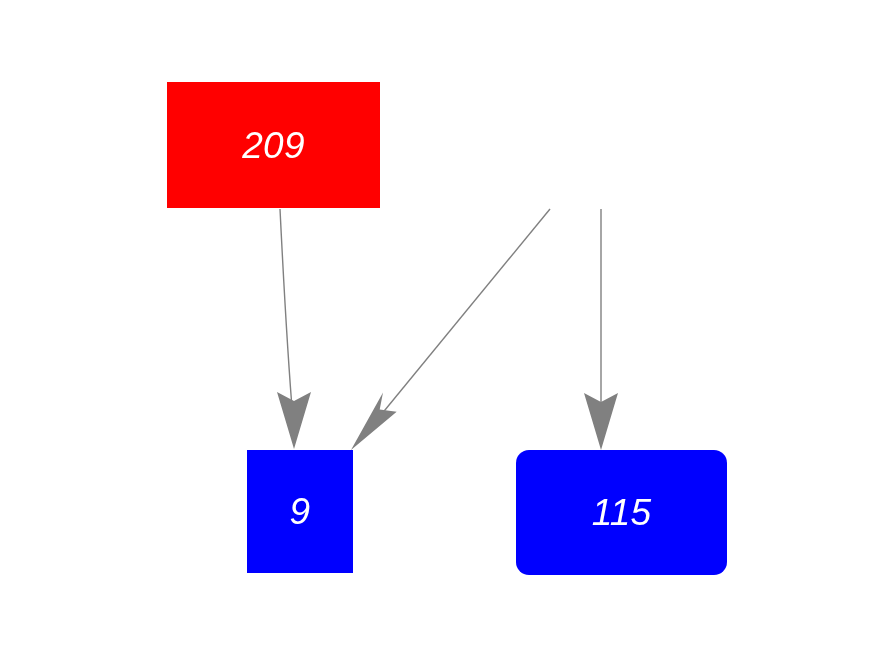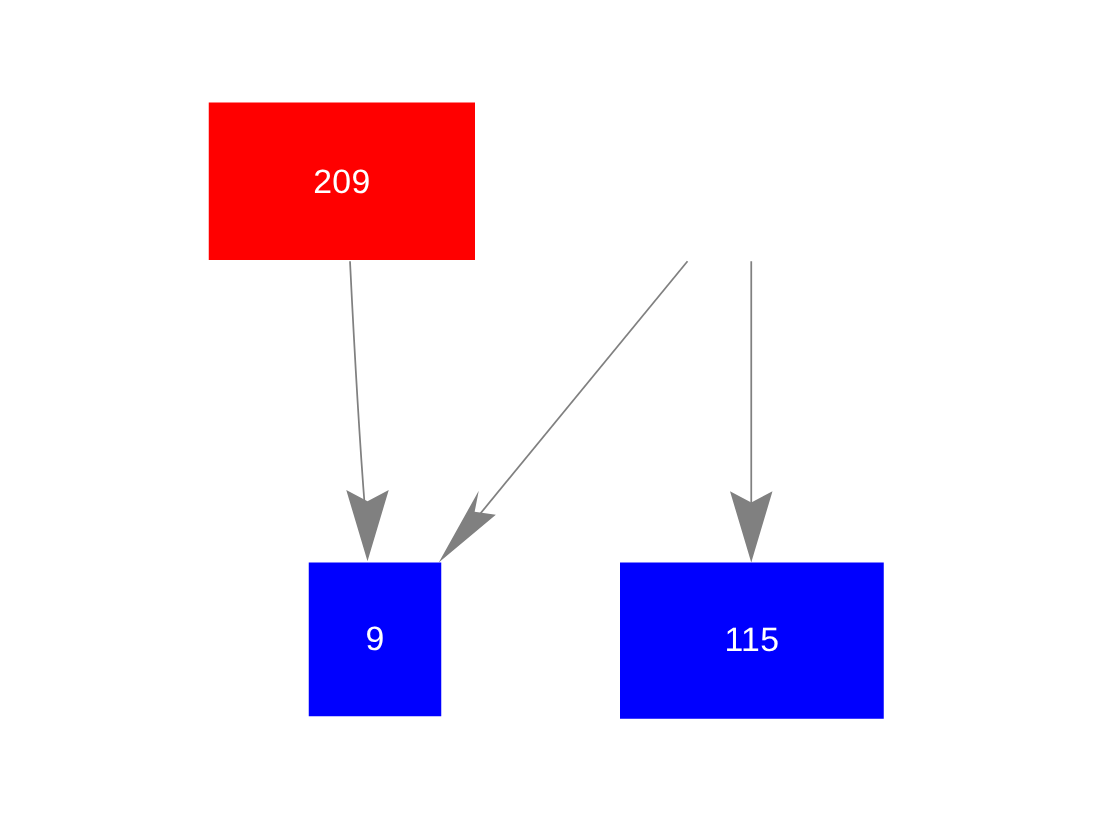--- a/index.html
+++ b/index.html
@@ -31,25 +31,26 @@
   .node {
     position: absolute;
     display: flex;
     align-items: center;
     justify-content: center;
     box-sizing: border-box;
   }
   .node-label {
     color: #ffffff;
     font-family: "Liberation Sans", sans-serif;
-    font-size: 27px;
+    font-size: 37px;
     font-weight: normal;
     line-height: 1;
     letter-spacing: 0.2px;
     user-select: none;
+    font-style: italic;
   }
 </style>
 </head>
 <body>
 
 <div id="canvas">
 
   <svg id="edge-layer" viewBox="0 0 875 656" xmlns="http://www.w3.org/2000/svg">
 
     <g>
@@ -70,17 +71,17 @@
 
   <div class="node" style="left:167px; top:82px; width:213px; height:126px; background:#ff0000;">
     <span class="node-label">209</span>
   </div>
 
 
   <div class="node" style="left:247px; top:450px; width:106px; height:123px; background:#0000ff;">
     <span class="node-label">9</span>
   </div>
 
-  <div class="node" style="left:496px; top:450px; width:211px; height:125px; background:#0000ff;">
+  <div class="node" style="left:516px; top:450px; width:211px; height:125px; background:#0000ff;border-radius:13px;">
     <span class="node-label">115</span>
   </div>
 
 </div>
 
 </body></html>

